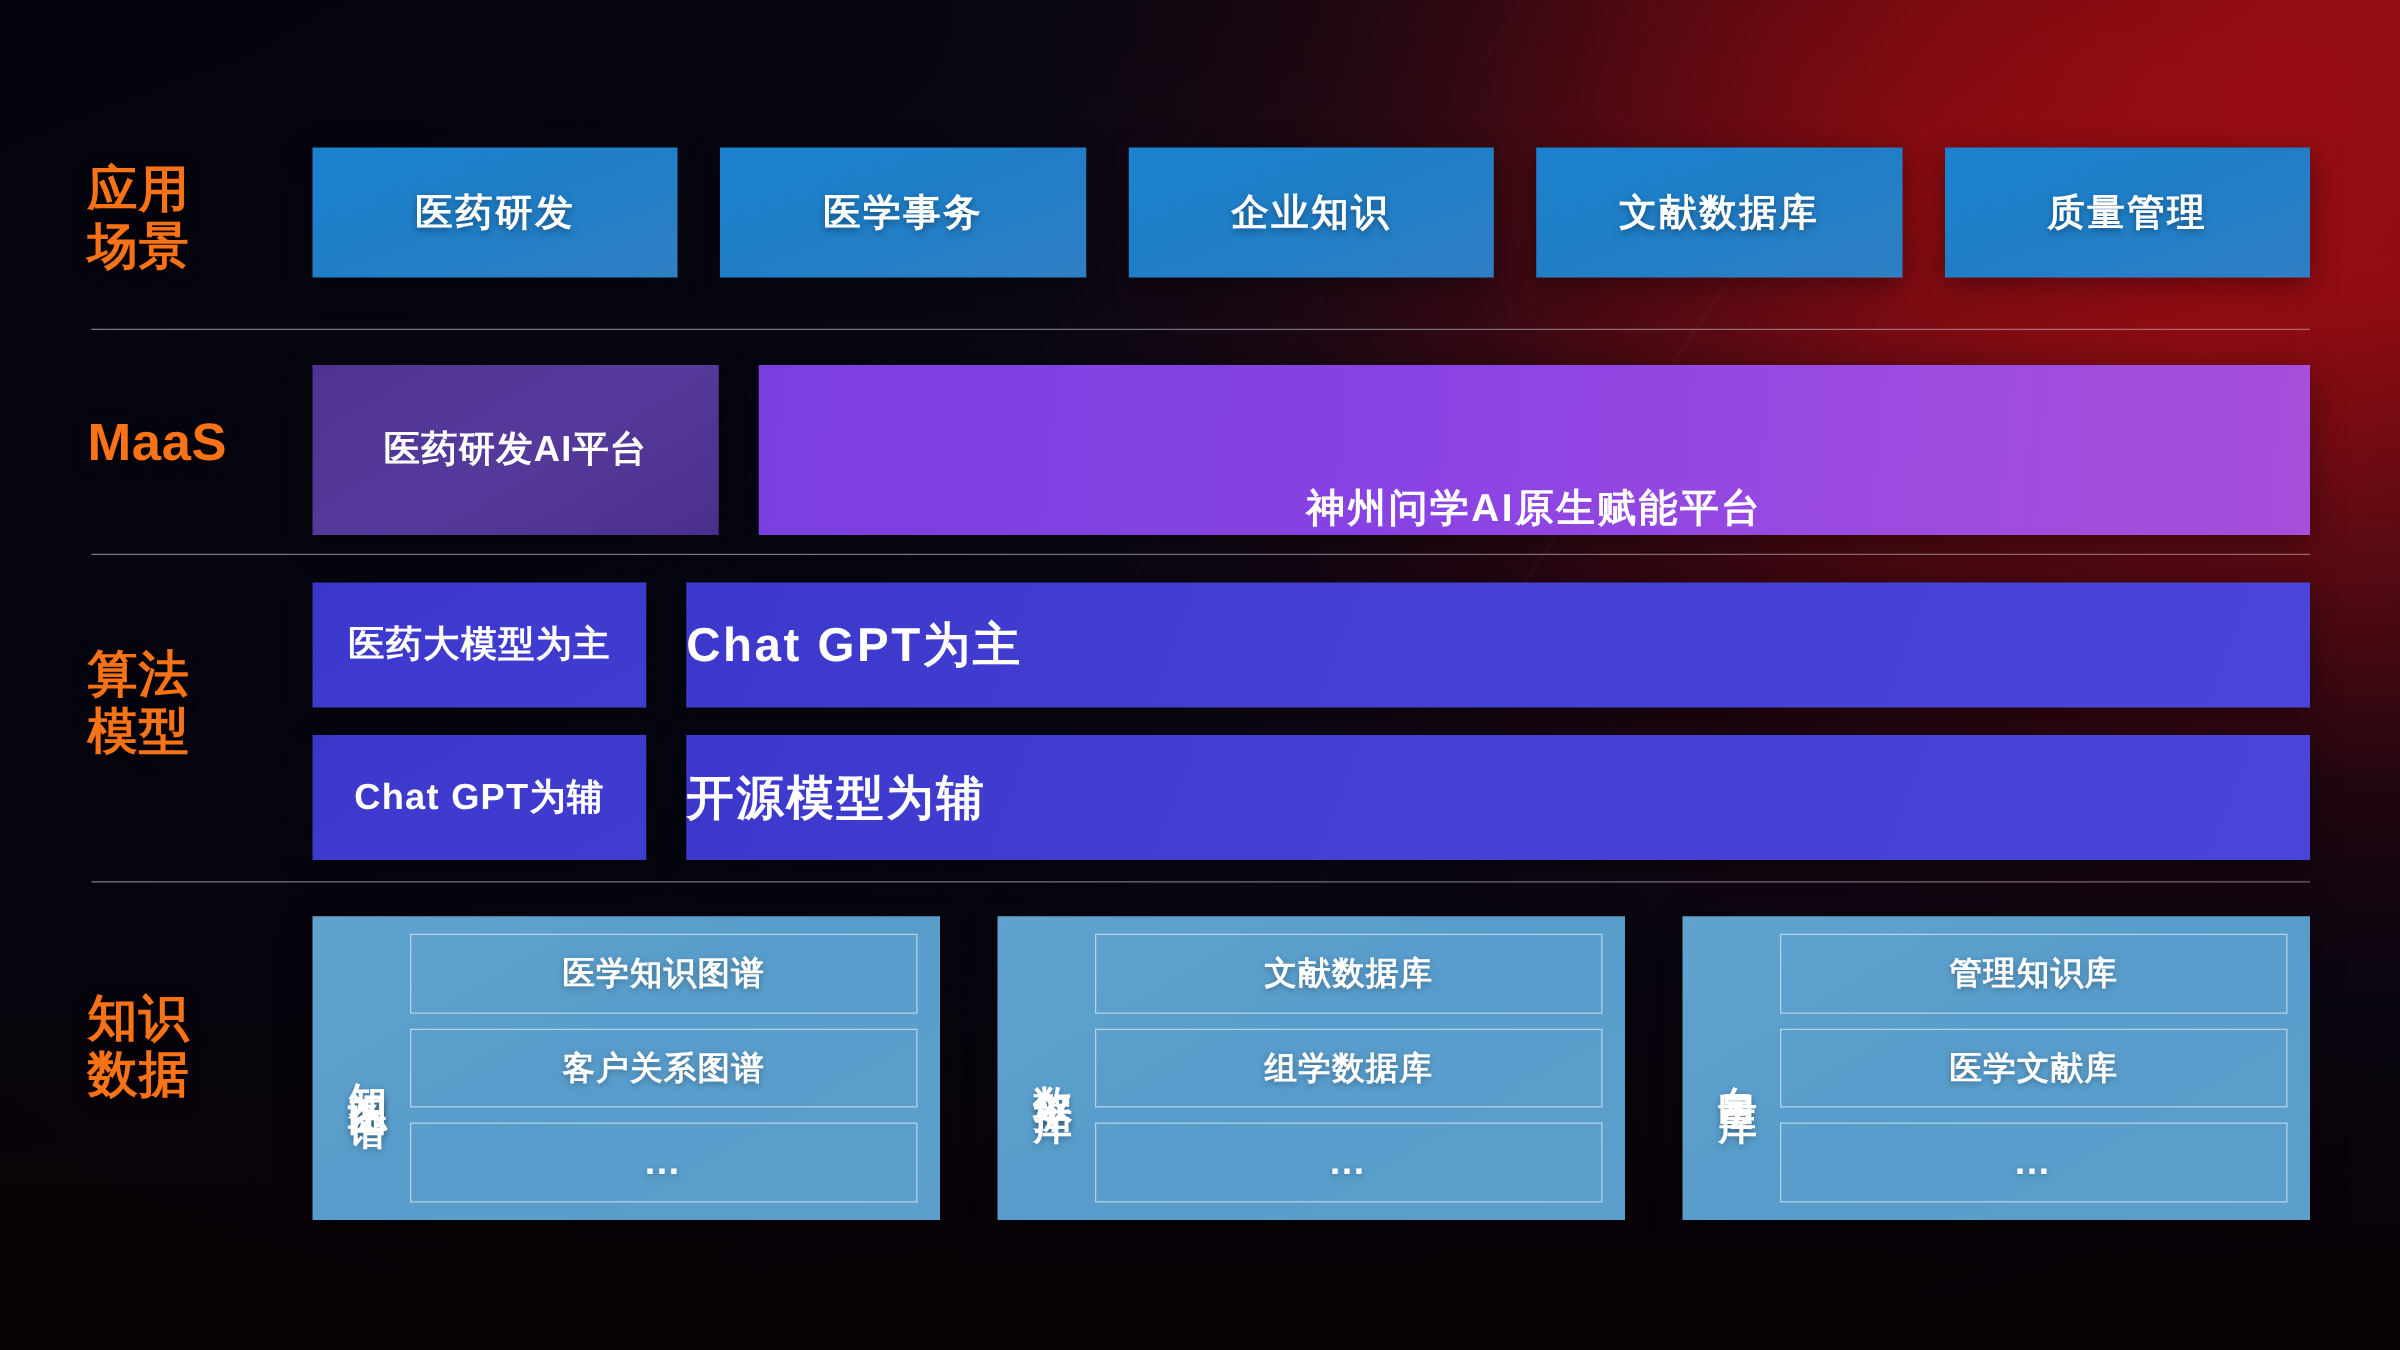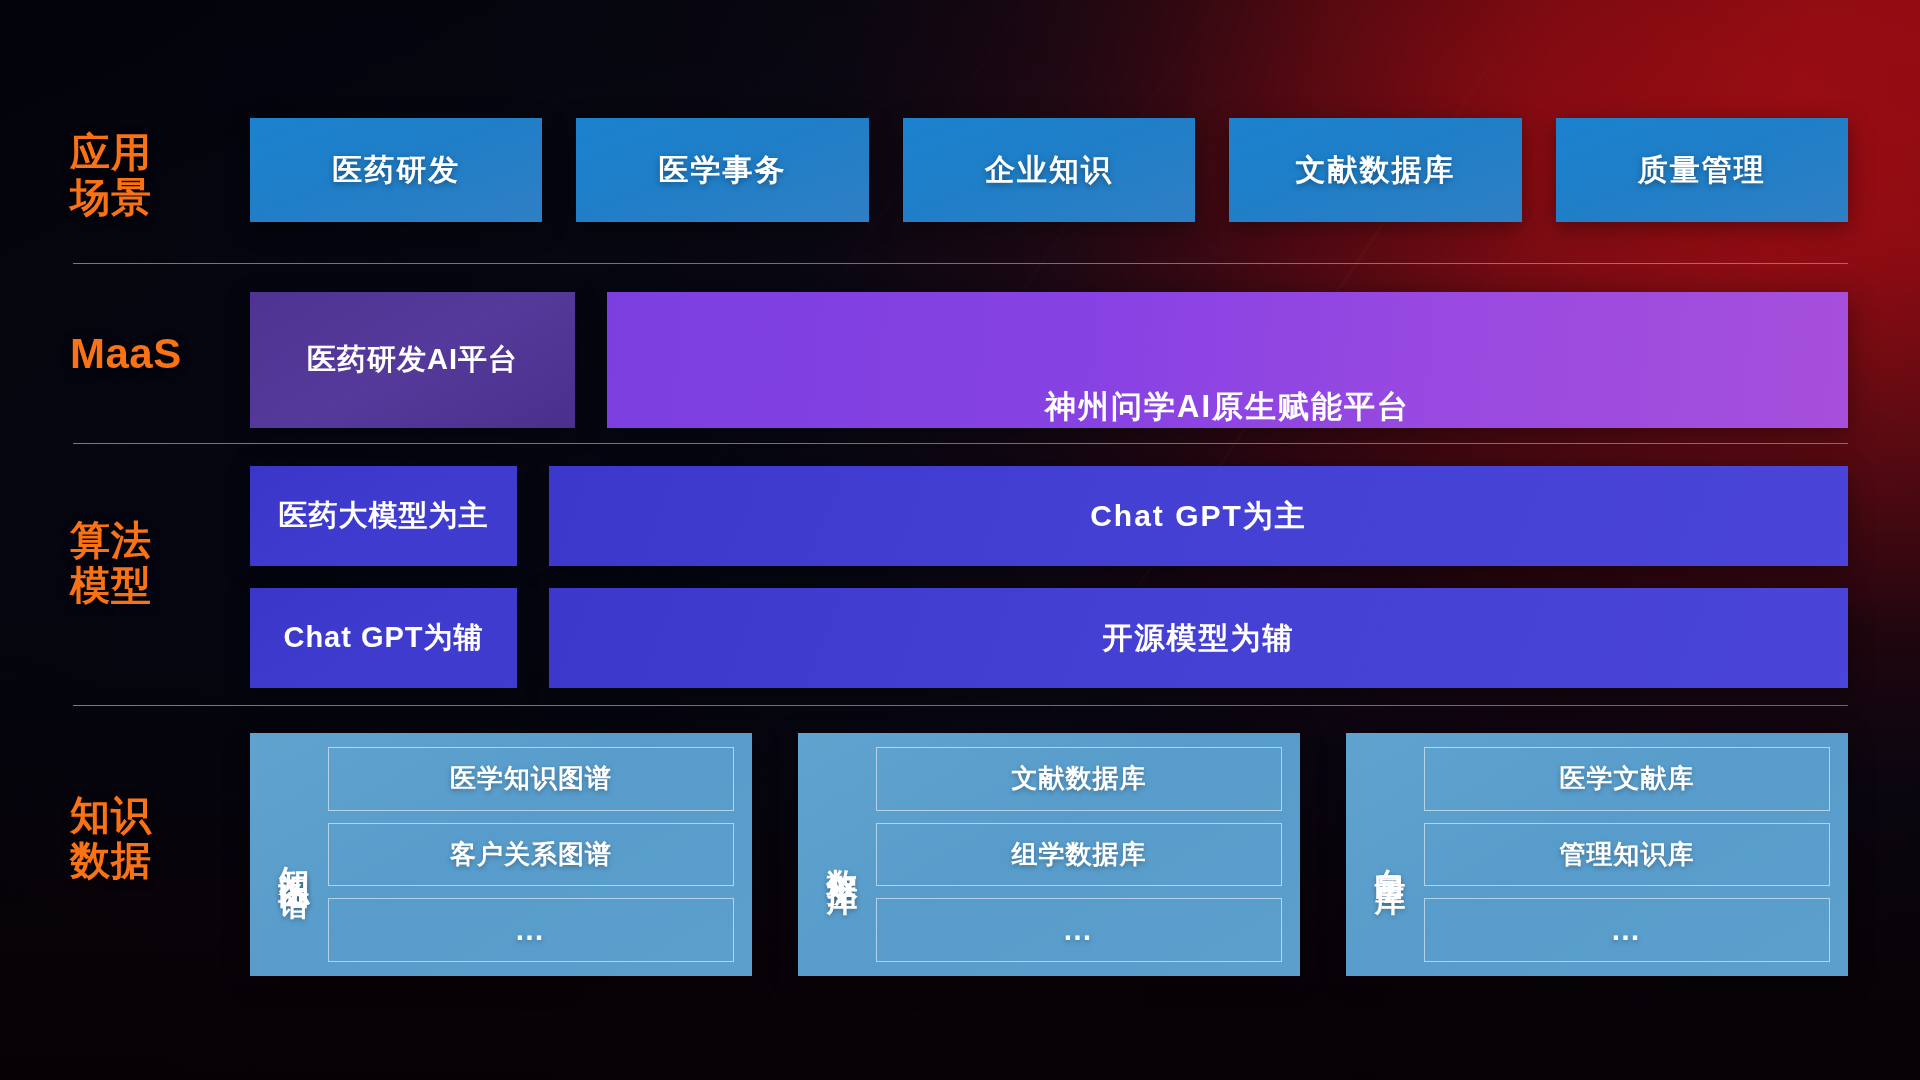--- a/index.html
+++ b/index.html
@@ -102,23 +102,23 @@
   .algo-line{display:flex;gap:32px;}
   .algo-left{
     width:267px;height:100px;flex:none;
     display:flex;align-items:center;justify-content:center;
     background:linear-gradient(150deg,#3a36c8 0%,#3f3bcf 50%,#403cd0 100%);
     color:#fff;font-size:29px;font-weight:bold;letter-spacing:1px;
     box-shadow:0 6px 22px rgba(0,0,0,.38);
   }
   .algo-right{
     flex:1;height:100px;
-    display:flex;align-items:center;justify-content:center;
+    display:flex;align-items:center;
     background:linear-gradient(110deg,#3c38cc 0%,#4440d4 45%,#4a45d8 100%);
-    color:#fff;font-size:30px;font-weight:bold;letter-spacing:2px;
+    color:#fff;font-size:38px;font-weight:bold;letter-spacing:2px;
     box-shadow:0 6px 22px rgba(0,0,0,.38);
   }
 
   
   .kn-strip{position:absolute;left:250px;right:72px;display:flex;gap:46px;}
   .kn-panel{
     flex:1;height:243px;
     background:linear-gradient(150deg,#60a3cf 0%,#589ccb 45%,#5c9fcd 100%);
     display:flex;align-items:stretch;
     padding:14px 18px 14px 10px;
@@ -257,22 +257,22 @@
         <div class="kn-items">
           <div class="kn-item">文献数据库</div>
           <div class="kn-item">组学数据库</div>
           <div class="kn-item ellipsis">…</div>
         </div>
       </div>
 
       <div class="kn-panel">
         <div class="kn-vlabel">向量库</div>
         <div class="kn-items">
+          <div class="kn-item">管理知识库</div>
           <div class="kn-item">医学文献库</div>
-          <div class="kn-item">管理知识库</div>
           <div class="kn-item ellipsis">…</div>
         </div>
       </div>
 
     </div>
   </div>
 
 </div>
 
 </body></html>

